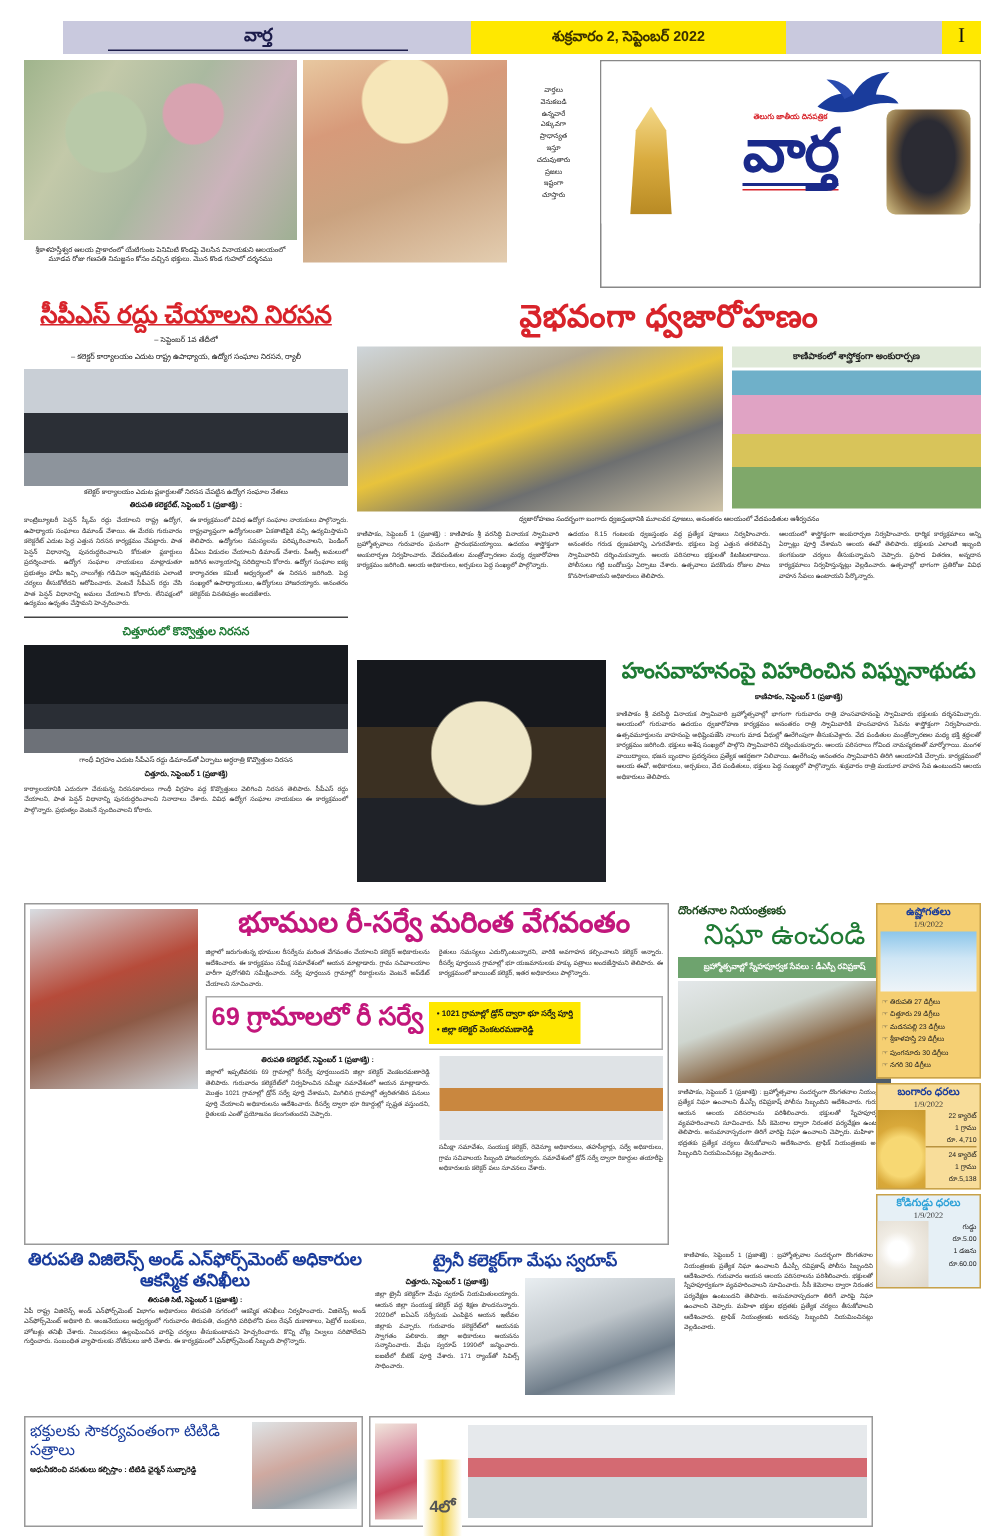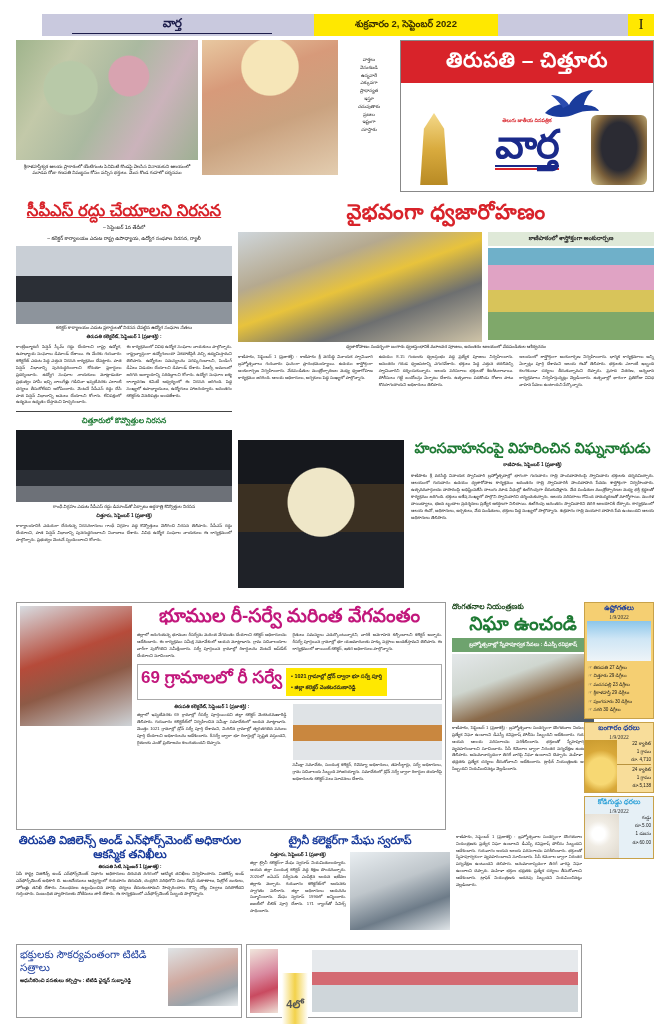--- a/index.html
+++ b/index.html
@@ -9,21 +9,21 @@
     background: #ffffff;
     font-family: "Liberation Sans", sans-serif;
     overflow: hidden;
     position: relative;
   }
   .page { width: 670px; height: 1024px; position: relative; background: #fff; }
 
   
   .topbar { position: absolute; left: 42px; top: 14px; width: 612px; height: 22px; background: #c9c9de; display: flex; align-items: center; }
   .topbar-logo { width: 200px; text-align: center; font-weight: bold; font-size: 12px; color: #1c1c4a; letter-spacing: -0.5px; border-bottom: 1.5px solid #1c1c4a; margin-left: 30px; }
-  .topbar-date { position: absolute; left: 272px; top: 0; width: 184px; height: 22px; background: #ffe800; display: flex; align-items: center; justify-content: center; font-size: 9.5px; color: #3a2f00; font-weight: bold; }
+  .topbar-date { position: absolute; left: 272px; top: 0; width: 210px; height: 22px; background: #ffe800; display: flex; align-items: center; justify-content: center; font-size: 9.5px; color: #3a2f00; font-weight: bold; }
   .topbar-pageno { position: absolute; right: 0; top: 0; width: 26px; height: 22px; background: #ffe800; display: flex; align-items: center; justify-content: center; font-size: 14px; font-family: "Liberation Serif", serif; color: #111; }
 
   
   .masthead-row { position: absolute; left: 16px; top: 40px; width: 638px; height: 158px; }
 
   .photo { background: #cfcfcf; position: relative; overflow: hidden; }
   .cap { font-size: 4.6px; line-height: 1.45; color: #222; text-align: center; padding: 1.5px 2px 0; }
 
   
   .mh-photo1 { position: absolute; left: 0; top: 0; width: 182px; height: 120px; }
@@ -97,21 +97,21 @@
   .b3-main { flex: 1; }
   .land-head { font-size: 19px; color: #c2177c; font-weight: bold; text-align: center; line-height: 1.1; }
   .land-cols { display: flex; gap: 6px; margin-top: 5px; }
   .land-cols .tcol { flex: 1; }
   .box69 { border: 1px solid #aaa; margin-top: 5px; padding: 3px; display: flex; gap: 4px; align-items: flex-start; }
   .box69-title { font-size: 17px; color: #c2177c; font-weight: bold; white-space: nowrap; }
   .yellow-box { background: #ffe800; padding: 3px 5px; font-size: 5.4px; line-height: 2; font-weight: bold; color: #1a1a1a; }
 
   .b3-right { position: absolute; left: 436px; top: 0; width: 142px; height: 228px; }
   .nigha-kicker { font-size: 7.5px; text-align: left; color: #1f4a1f; font-weight: bold; }
-  .nigha-head { font-size: 19px; text-align: center; color: #1f7a34; font-weight: bold; line-height: 1.1; margin-top: 1px; }
+  .nigha-head { font-size: 19px; text-align: center; color: #1f7a34; font-weight: normal; line-height: 1.1; margin-top: 1px; }
   .nigha-sub { background: #6ea36e; color: #fff; font-size: 5.2px; text-align: center; padding: 3px 2px; margin-top: 3px; font-weight: bold; }
   .nigha-photo { width: 142px; height: 68px; margin-top: 2px; }
 
   
   .sidebar { position: absolute; left: 584px; top: 602px; width: 70px; height: 422px; }
   .sb-box { border: 1px solid #c8a24a; margin-bottom: 3px; }
   .sb-head { font-size: 7px; font-weight: bold; text-align: center; color: #1a3c9c; padding: 1px 0; }
   .sb-date { font-size: 5.5px; text-align: center; color: #333; font-family: "Liberation Serif", serif; }
   .weather-box { background: #f5cf72; }
   .weather-img { height: 40px; margin: 1px 2px; }
@@ -213,23 +213,20 @@
 ఉన్నవారే
 ఎక్కువగా
 ప్రాధాన్యత
 ఇస్తూ
 చదువుతారు
 ప్రజలు
 ఇష్టంగా
 చూస్తారు</div>
 
     <div class="mast">
-      <div class="mast-red">
-        <span>తిరుపతి – చిత్తూరు</span>
-      </div>
       <div class="mast-body">
         <div class="photo ph-gopuram mast-gopuram"></div>
         <svg class="dove" viewBox="0 0 62 34">
           <path d="M6 26 C14 18, 22 16, 30 18 C34 10, 42 4, 54 3 C48 9, 46 13, 45 18 C52 18, 58 20, 60 24 C50 23, 42 24, 36 27 C28 31, 14 31, 6 26 Z" fill="#1a3c9c"></path>
           <path d="M30 18 C26 12, 20 8, 12 8 C18 13, 22 17, 24 21 Z" fill="#2a4cb0"></path>
         </svg>
         <div class="mast-word">
           <div class="mast-kicker">తెలుగు జాతీయ దినపత్రిక</div>
           <div class="mast-vaartha">వార్త</div>
           <div class="mast-rule"></div>

